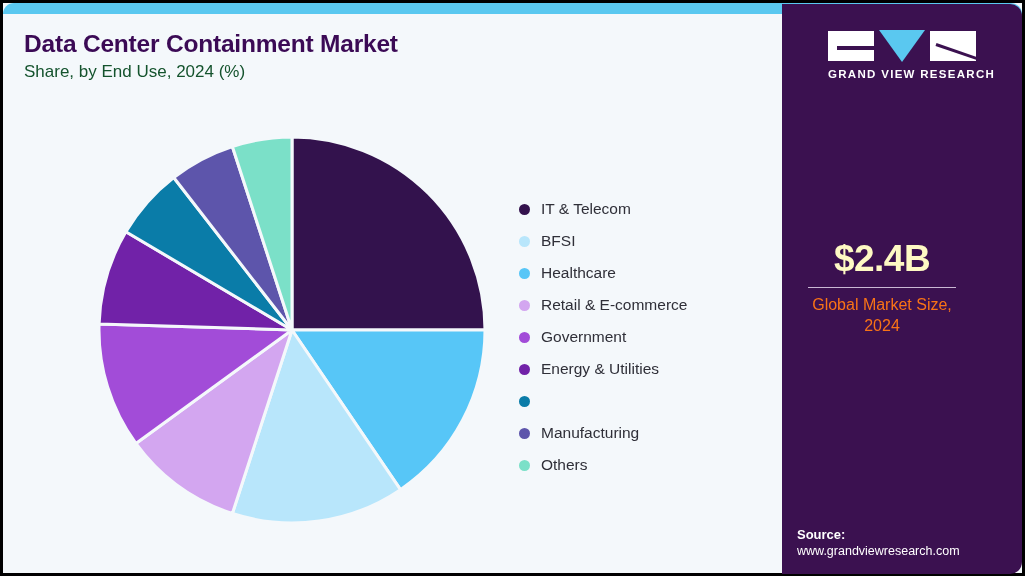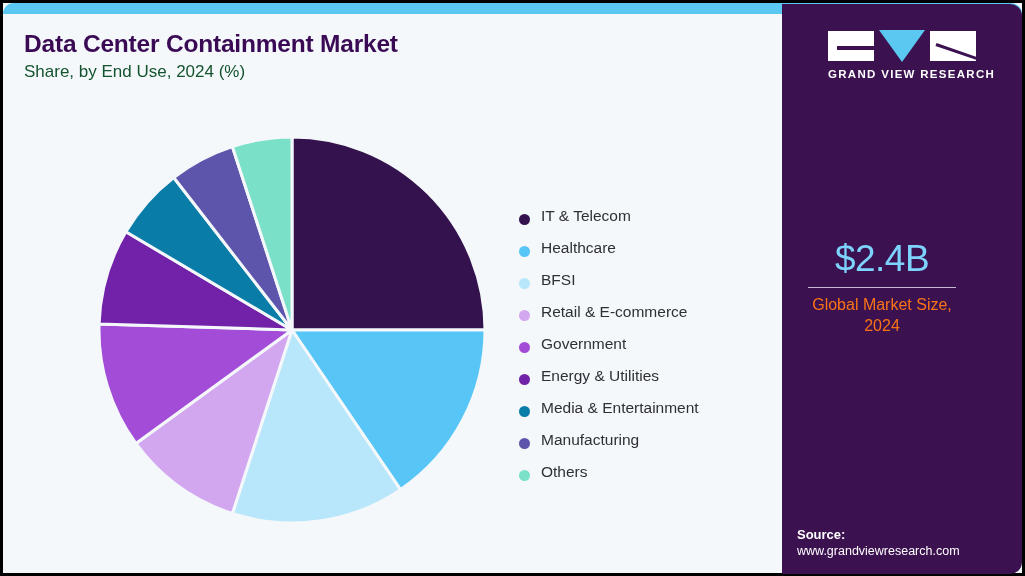--- a/index.html
+++ b/index.html
@@ -57,21 +57,21 @@
   }
   #pie-svg { display: block; }
   
   #legend {
     position: absolute;
     left: 516px; top: 190px;
     width: 290px;
   }
   .legend-item {
     display: flex;
-    align-items: flex-end;
+    align-items: center;
     height: 32px;
   }
   .legend-dot {
     width: 11px; height: 11px;
     border-radius: 50%;
     flex: 0 0 auto;
     margin-right: 11px;
   }
   .legend-label {
     font-size: 15.5px;
@@ -145,23 +145,23 @@
     white-space: nowrap;
   }
   
   #stat {
     position: absolute;
     left: 0; top: 236px;
     width: 200px;
     text-align: center;
   }
   #stat-value {
-    color: #7dd3fc;
+    color: #fef9c3;
     font-size: 37px;
-    font-weight: normal;
+    font-weight: bold;
     letter-spacing: -0.5px;
     line-height: 1.05;
     text-align: center;
   }
   #stat-divider {
     width: 148px; height: 1.5px;
     background: #c9b8d4;
     margin: 8px auto 7px auto;
   }
   #stat-label {
@@ -213,42 +213,41 @@
           </g>
       </svg>
     </div>
 
     <div id="legend">
         <div class="legend-item">
           <span class="legend-dot" style="background: rgb(51, 18, 77);"></span>
           <span class="legend-label">IT &amp; Telecom</span>
         </div>
         <div class="legend-item">
+          <span class="legend-dot" style="background: rgb(184, 230, 251);"></span>
+          <span class="legend-label">BFSI</span>
+        </div>
+        <div class="legend-item">
           <span class="legend-dot" style="background: rgb(87, 198, 247);"></span>
           <span class="legend-label">Healthcare</span>
         </div>
         <div class="legend-item">
-          <span class="legend-dot" style="background: rgb(184, 230, 251);"></span>
-          <span class="legend-label">BFSI</span>
-        </div>
-        <div class="legend-item">
           <span class="legend-dot" style="background: rgb(211, 166, 240);"></span>
           <span class="legend-label">Retail &amp; E-commerce</span>
         </div>
         <div class="legend-item">
           <span class="legend-dot" style="background: rgb(162, 76, 216);"></span>
           <span class="legend-label">Government</span>
         </div>
         <div class="legend-item">
           <span class="legend-dot" style="background: rgb(113, 34, 168);"></span>
           <span class="legend-label">Energy &amp; Utilities</span>
         </div>
         <div class="legend-item">
           <span class="legend-dot" style="background: rgb(10, 124, 168);"></span>
-          <span class="legend-label">Media &amp; Entertainment</span>
         </div>
         <div class="legend-item">
           <span class="legend-dot" style="background: rgb(93, 85, 171);"></span>
           <span class="legend-label">Manufacturing</span>
         </div>
         <div class="legend-item">
           <span class="legend-dot" style="background: rgb(123, 224, 200);"></span>
           <span class="legend-label">Others</span>
         </div>
       </div>

